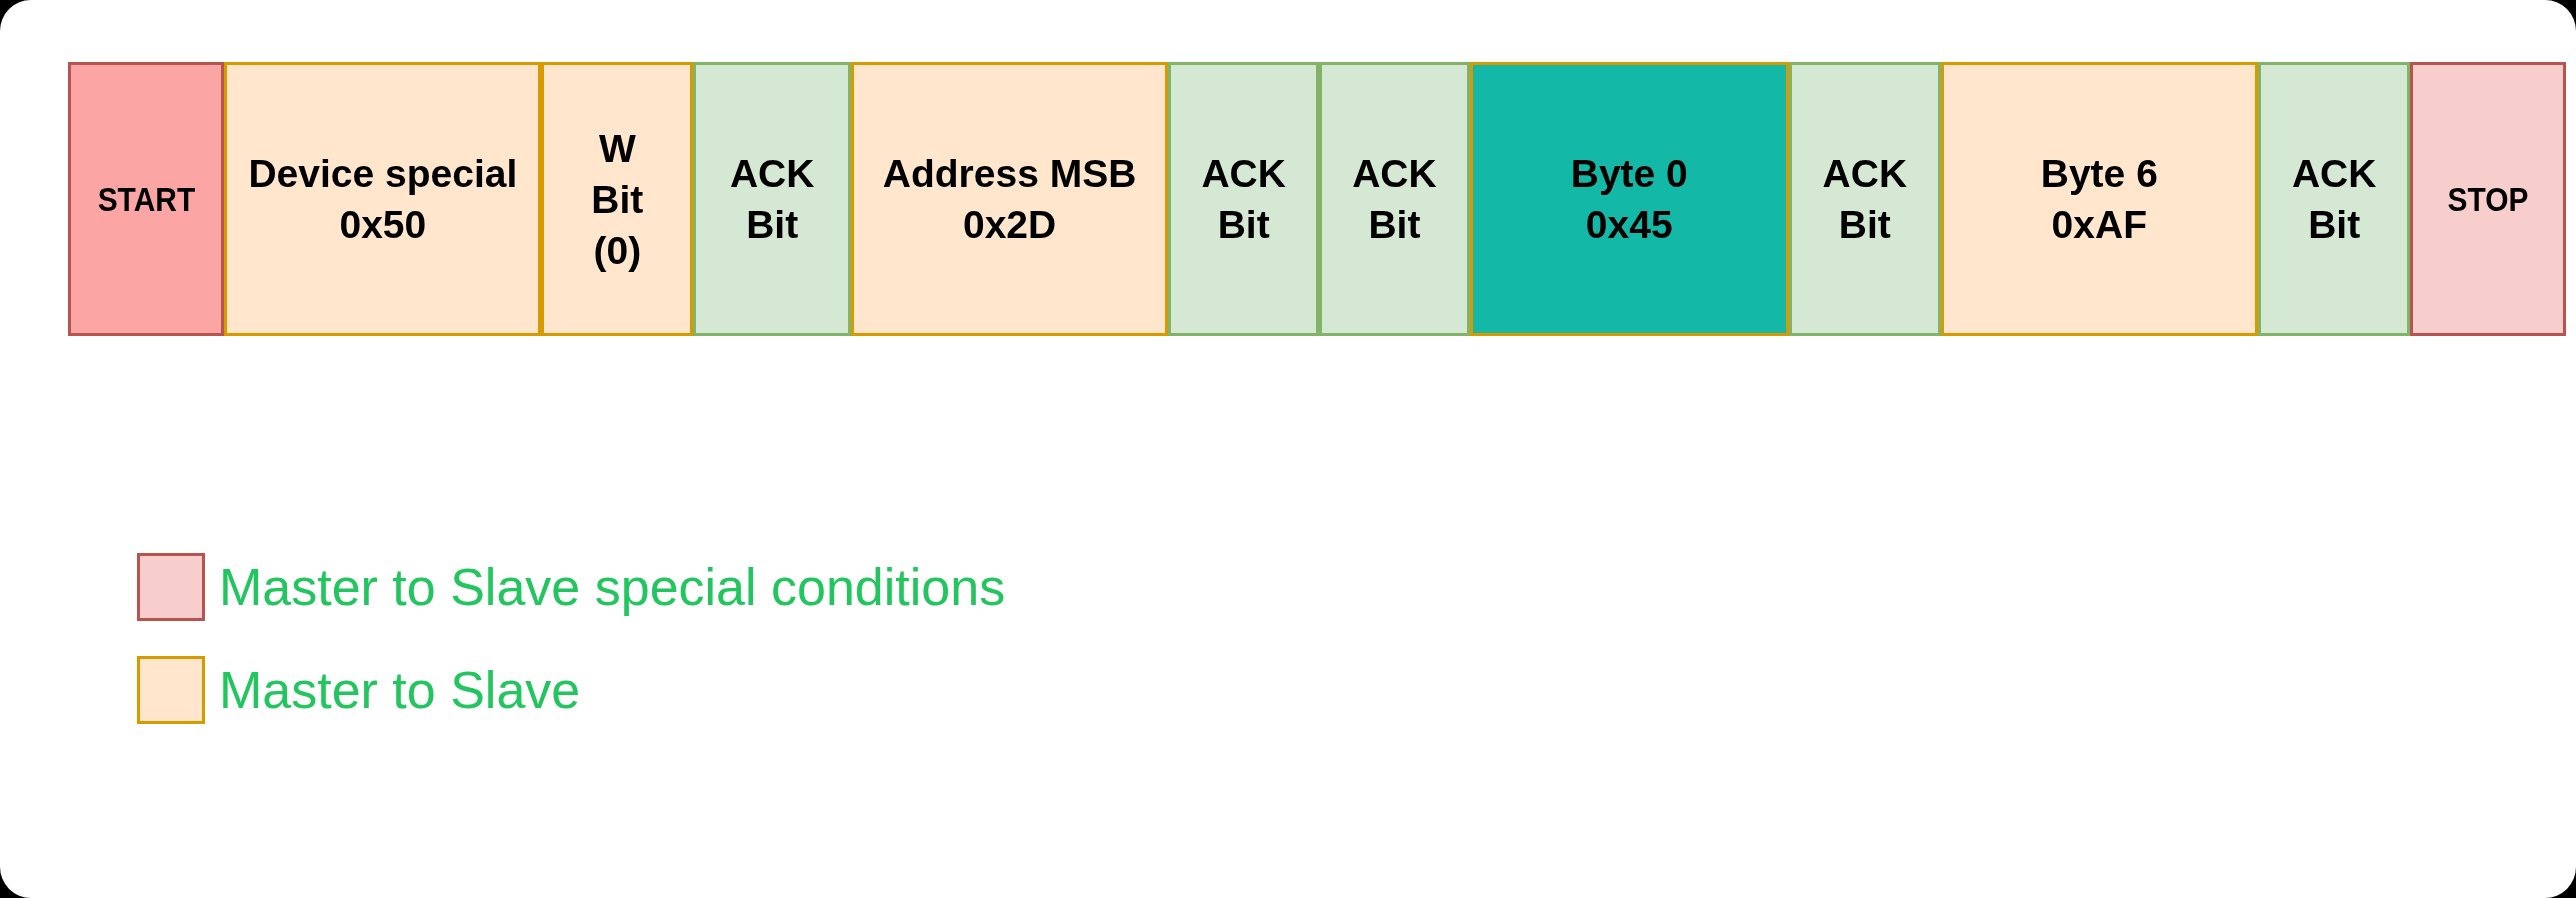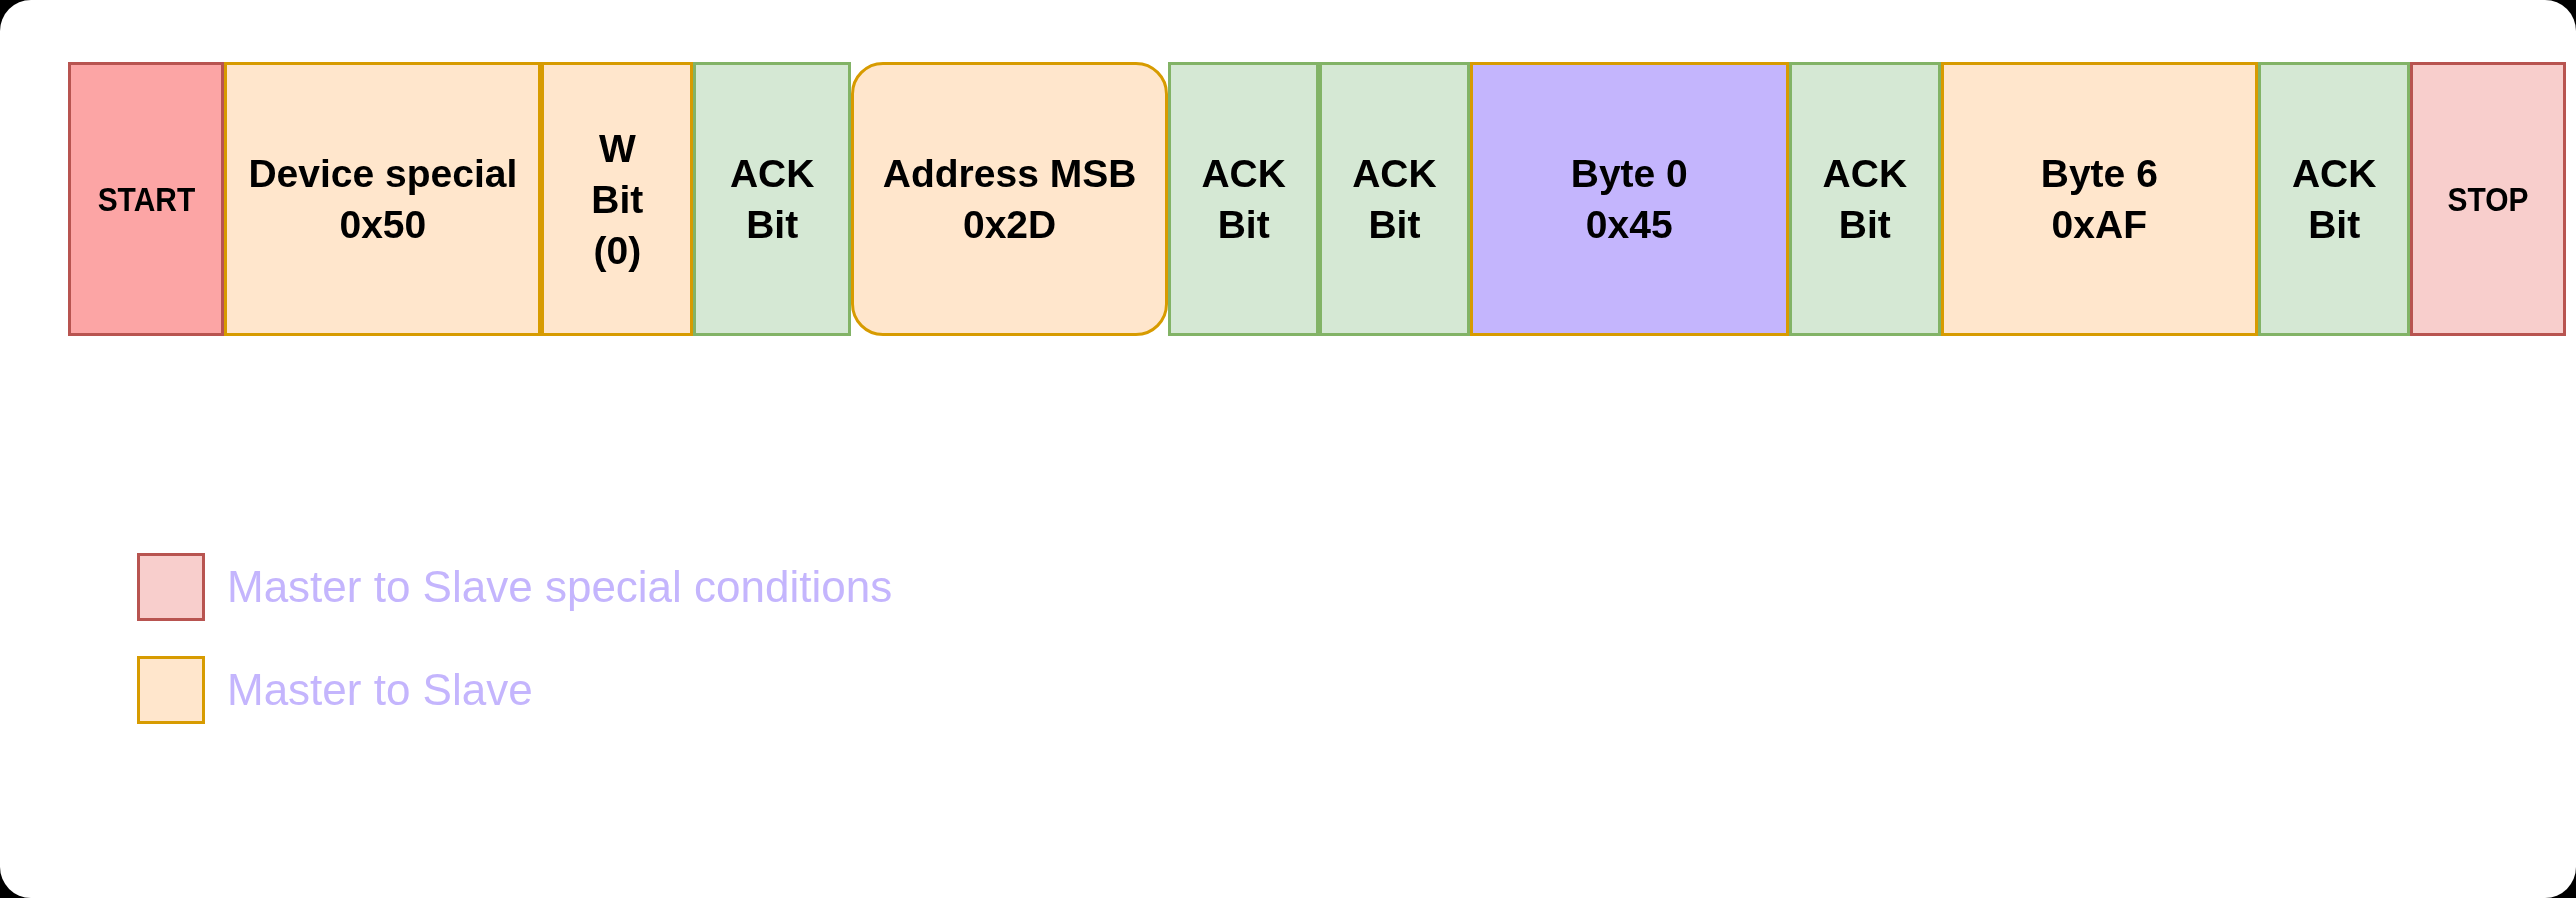--- a/index.html
+++ b/index.html
@@ -51,24 +51,24 @@
     height:68px;
     margin-bottom:35px;
   }
   .legend-swatch{
     width:68px;height:68px;
     box-sizing:border-box;
     border:3.4px solid #000;
     flex:0 0 auto;
   }
   .legend-label{
-    margin-left:22px;
-    font-size:44px;
+    margin-left:14px;
+    font-size:52px;
     line-height:1;
-    color:#c4b5fd;
+    color:#22c55e;
     white-space:nowrap;
   }
 </style>
 </head>
 <body>
 
 <div class="sheet"></div>
 
 <div class="frame-row" id="frame-row">
     <div class="seg seg-special" style="flex-grow: 202; background: #fca5a5; border-color: rgb(184, 84, 80);">
@@ -88,39 +88,39 @@
         <div class="seg-line">Bit</div>
         <div class="seg-line">(0)</div>
       </div>
   </div>
     <div class="seg" style="flex-grow: 204; background: rgb(213, 232, 212); border-color: rgb(130, 179, 102);">
     <div class="seg-label">
         <div class="seg-line">ACK</div>
         <div class="seg-line">Bit</div>
       </div>
   </div>
-    <div class="seg" style="flex-grow: 418; background: rgb(255, 230, 204); border-color: rgb(215, 155, 0); border-radius: 32px;">
+    <div class="seg" style="flex-grow: 418; background: rgb(255, 230, 204); border-color: rgb(215, 155, 0);">
     <div class="seg-label">
         <div class="seg-line">Address MSB</div>
         <div class="seg-line">0x2D</div>
       </div>
   </div>
     <div class="seg" style="flex-grow: 195; background: rgb(213, 232, 212); border-color: rgb(130, 179, 102);">
     <div class="seg-label">
         <div class="seg-line">ACK</div>
         <div class="seg-line">Bit</div>
       </div>
   </div>
     <div class="seg" style="flex-grow: 194; background: rgb(213, 232, 212); border-color: rgb(130, 179, 102);">
     <div class="seg-label">
         <div class="seg-line">ACK</div>
         <div class="seg-line">Bit</div>
       </div>
   </div>
-    <div class="seg" style="flex-grow: 421; background: #c4b5fd; border-color: rgb(215, 155, 0); text-align: center;">
+    <div class="seg" style="flex-grow: 421; background: #14b8a6; border-color: rgb(215, 155, 0); text-align: center;">
     <div class="seg-label">
         <div class="seg-line">Byte 0</div>
         <div class="seg-line">0x45</div>
       </div>
   </div>
     <div class="seg" style="flex-grow: 196; background: rgb(213, 232, 212); border-color: rgb(130, 179, 102);">
     <div class="seg-label">
         <div class="seg-line">ACK</div>
         <div class="seg-line">Bit</div>
       </div>

